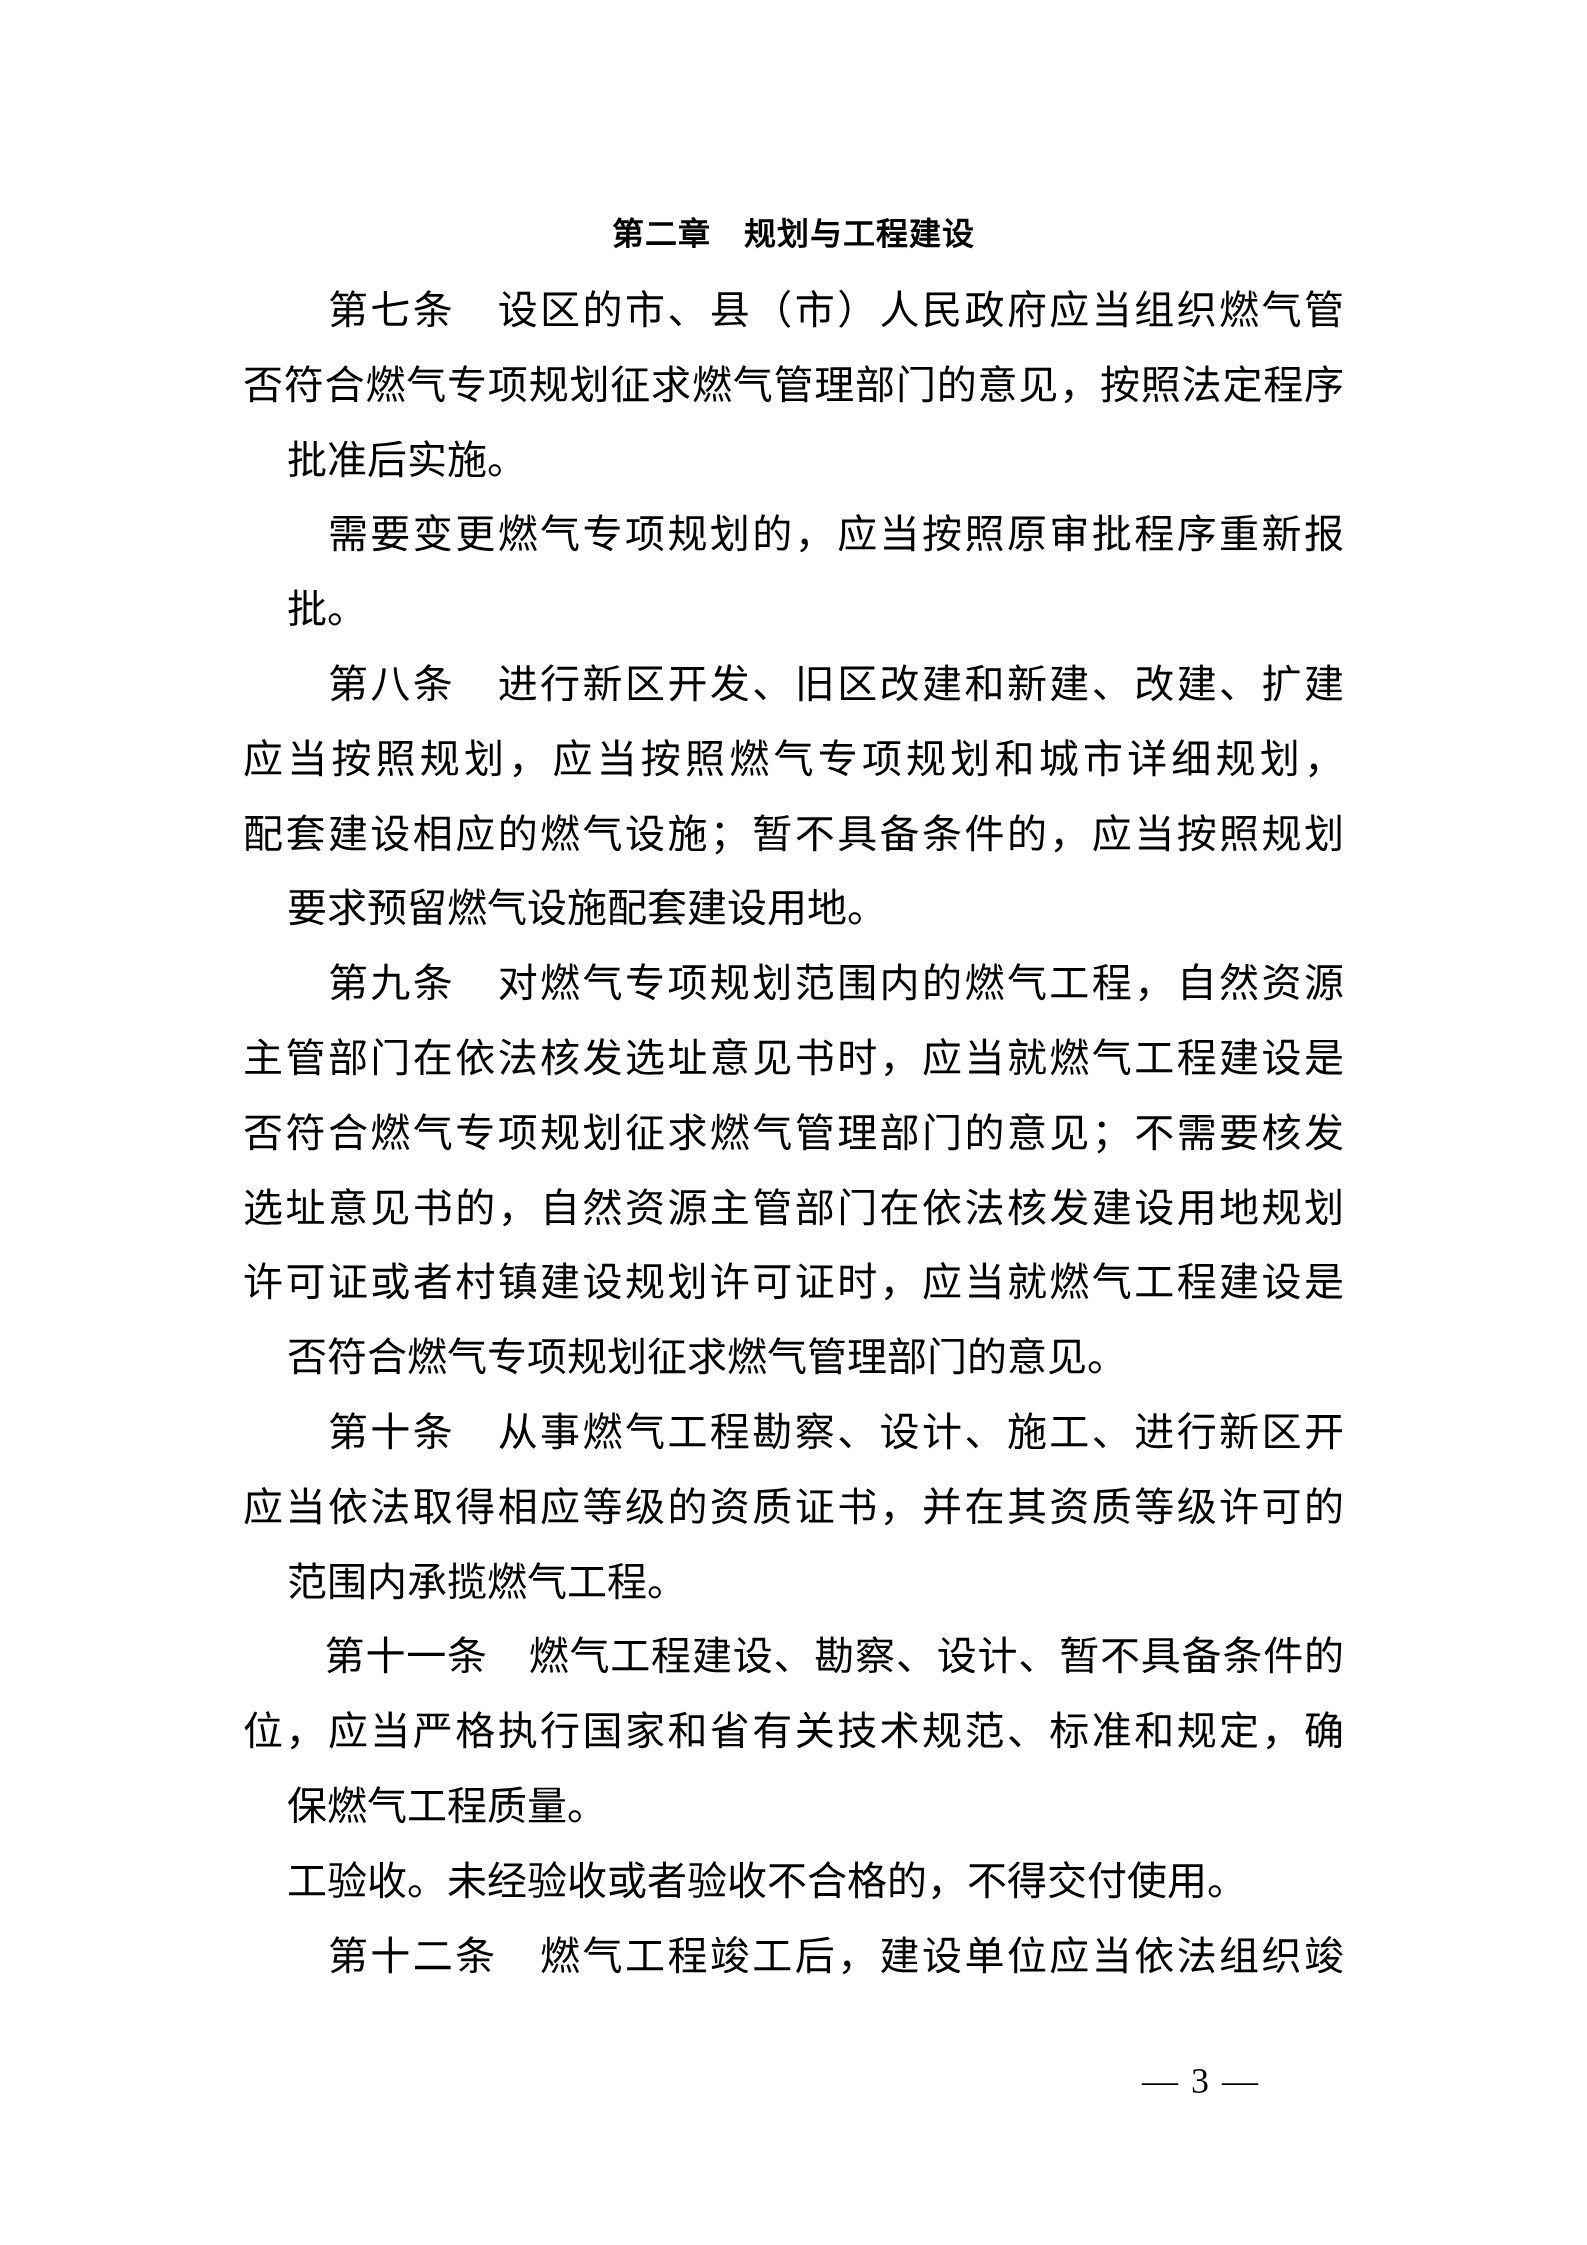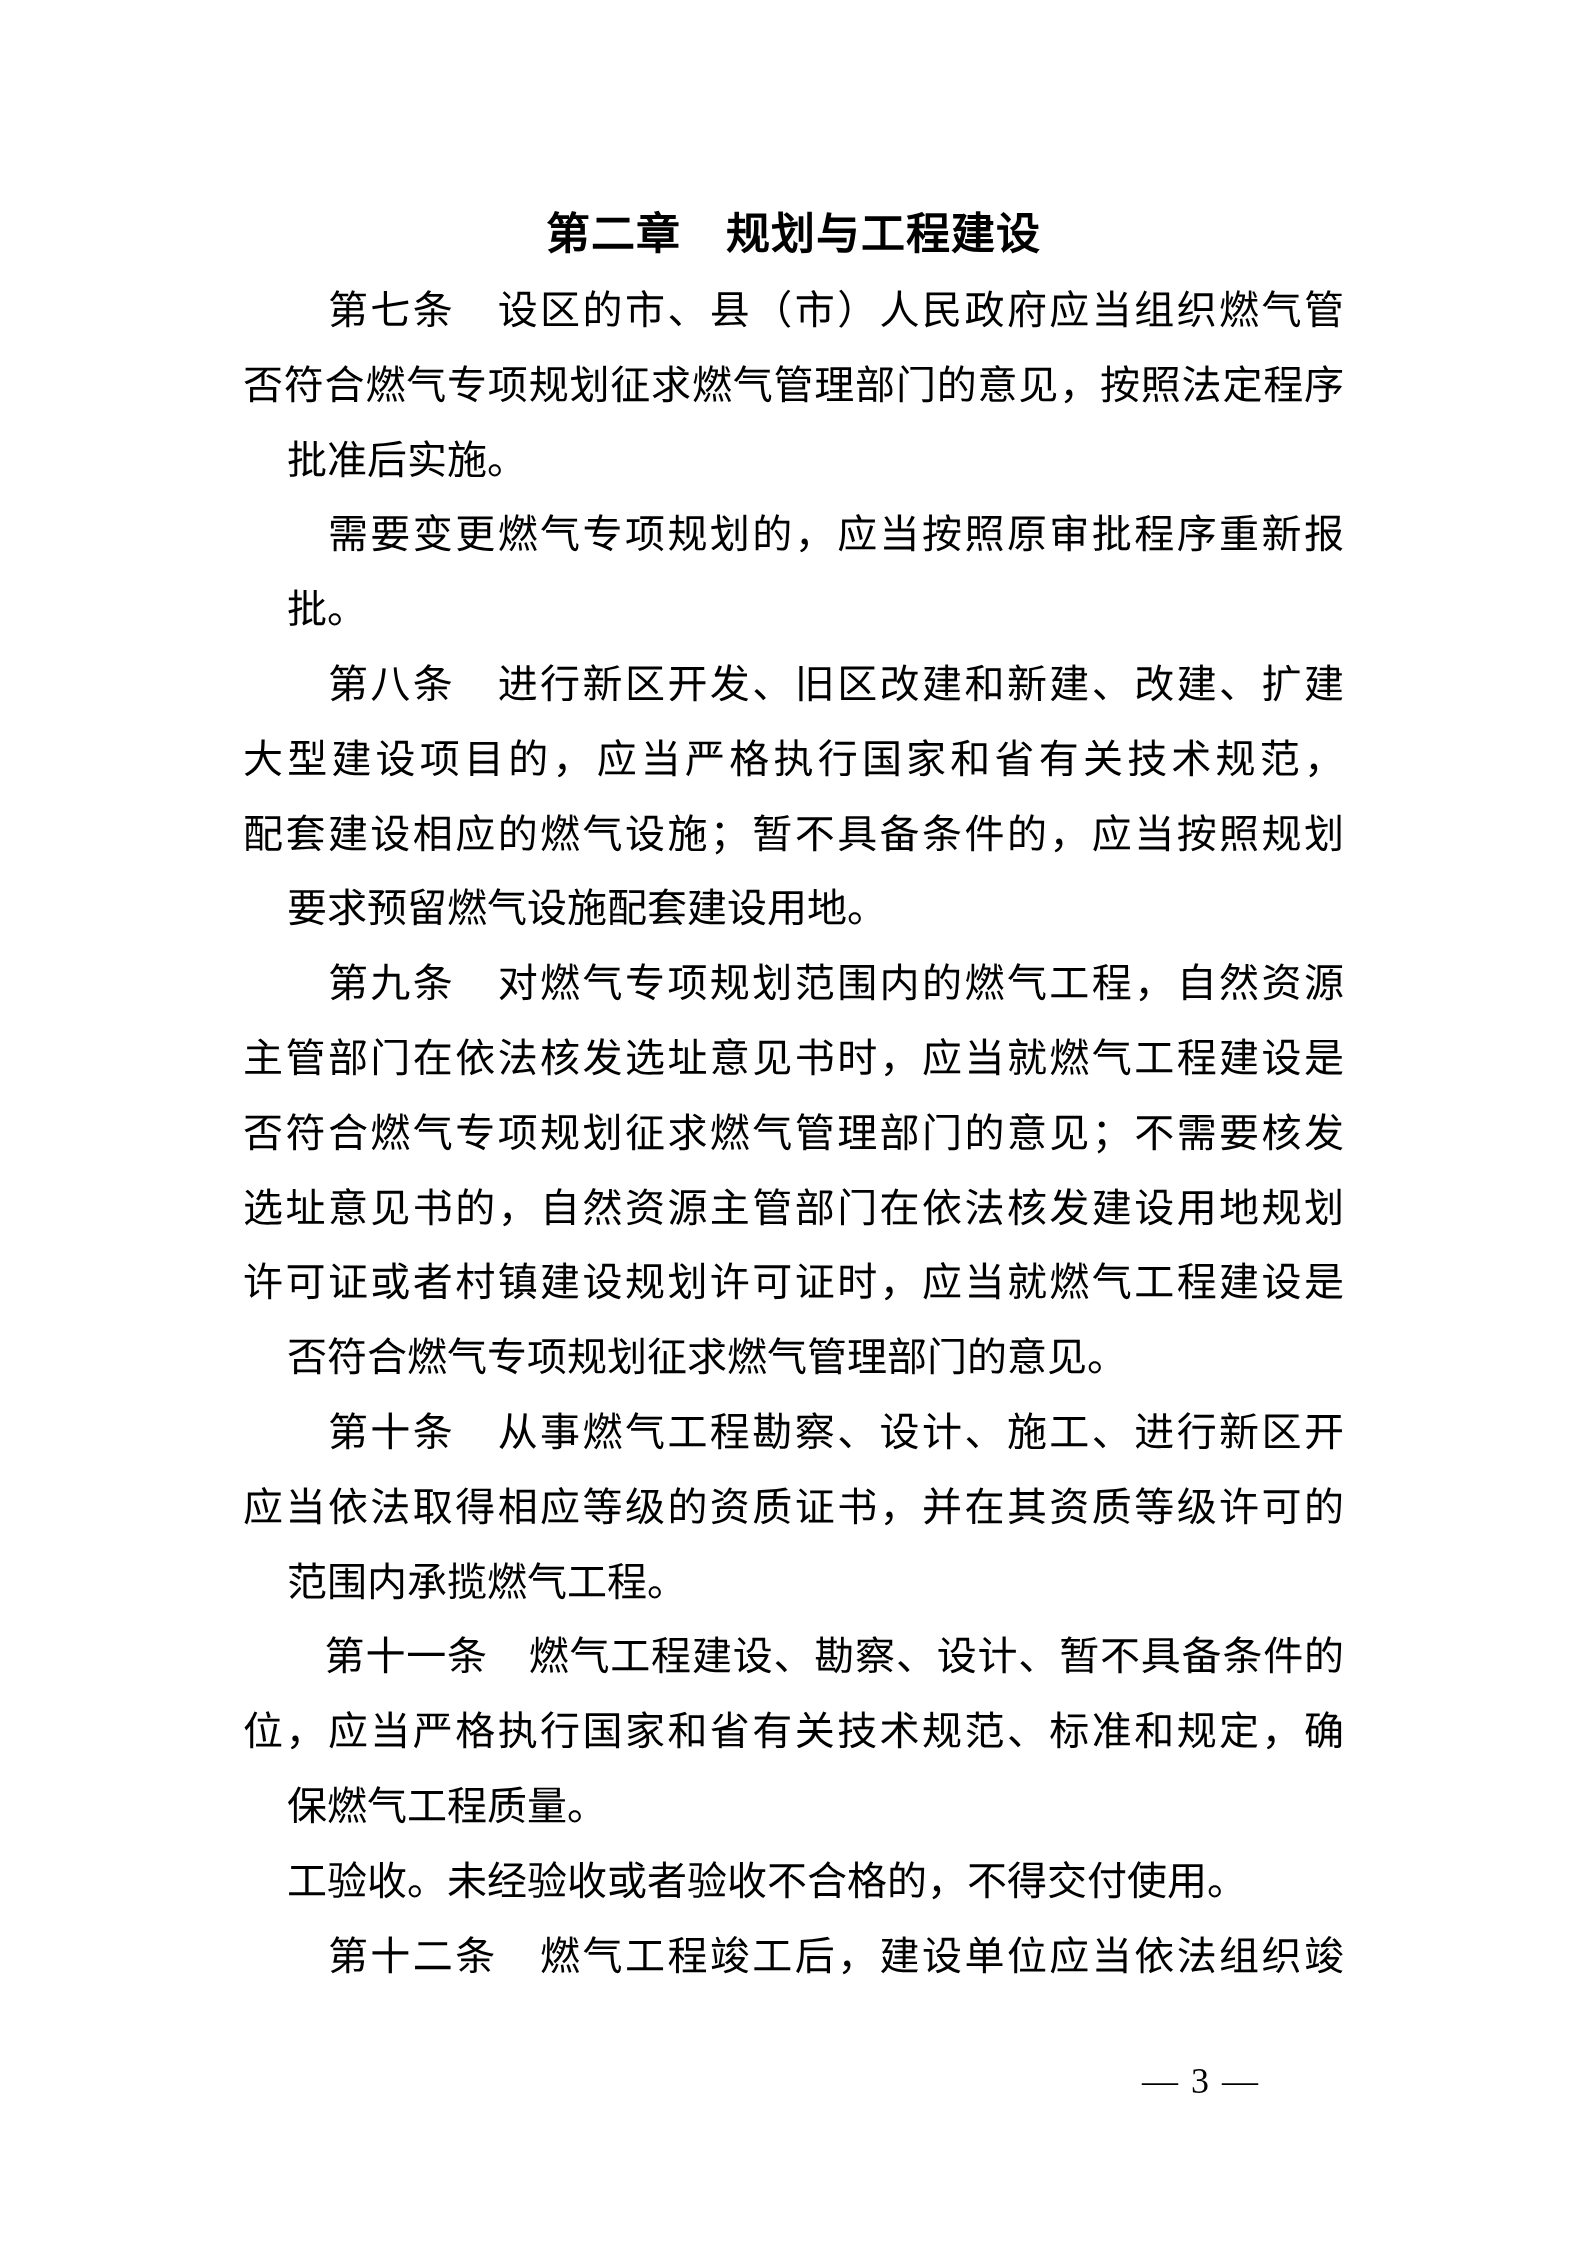--- a/index.html
+++ b/index.html
@@ -15,21 +15,21 @@
     background: #ffffff;
     box-sizing: border-box;
     padding: 196px 243px 0 243px;
     color: #000000;
     font-family: "Liberation Serif", "DejaVu Serif", serif;
     overflow: hidden;
   }
   .chapter-title {
     font-family: "Liberation Sans", "DejaVu Sans", sans-serif;
     font-weight: bold;
-    font-size: 44px;
+    font-size: 32px;
     line-height: 76px;
     height: 76px;
     text-align: center;
     letter-spacing: 1px;
     white-space: pre;
   }
   .body-text {
     margin-top: 2px;
   }
   .line {
@@ -65,21 +65,21 @@
 <div class="page" style="background: rgb(255, 255, 255); color: rgb(0, 0, 0);">
   <div class="chapter-title">第二章　规划与工程建设</div>
 
   <div class="body-text">
       <div class="line justify">　　第七条　设区的市、县（市）人民政府应当组织燃气管</div>
       <div class="line justify">否符合燃气专项规划征求燃气管理部门的意见，按照法定程序</div>
       <div class="line flush">批准后实施。</div>
       <div class="line justify">　　需要变更燃气专项规划的，应当按照原审批程序重新报</div>
       <div class="line flush">批。</div>
       <div class="line justify">　　第八条　进行新区开发、旧区改建和新建、改建、扩建</div>
-      <div class="line justify">大型建设项目的，应当严格执行国家和省有关技术规范，</div>
+      <div class="line justify">应当按照规划，应当按照燃气专项规划和城市详细规划，</div>
       <div class="line justify">配套建设相应的燃气设施；暂不具备条件的，应当按照规划</div>
       <div class="line flush">要求预留燃气设施配套建设用地。</div>
       <div class="line justify">　　第九条　对燃气专项规划范围内的燃气工程，自然资源</div>
       <div class="line justify">主管部门在依法核发选址意见书时，应当就燃气工程建设是</div>
       <div class="line justify">否符合燃气专项规划征求燃气管理部门的意见；不需要核发</div>
       <div class="line justify">选址意见书的，自然资源主管部门在依法核发建设用地规划</div>
       <div class="line justify">许可证或者村镇建设规划许可证时，应当就燃气工程建设是</div>
       <div class="line flush">否符合燃气专项规划征求燃气管理部门的意见。</div>
       <div class="line justify">　　第十条　从事燃气工程勘察、设计、施工、进行新区开发，</div>
       <div class="line justify">应当依法取得相应等级的资质证书，并在其资质等级许可的</div>

